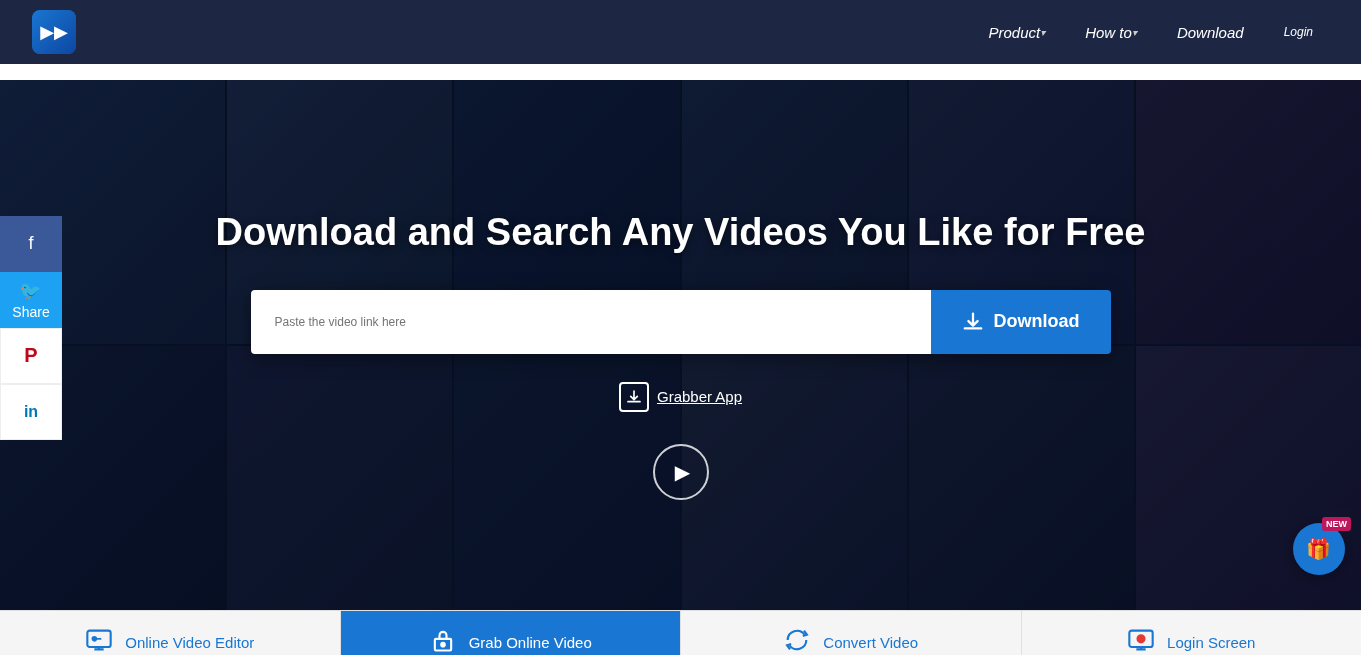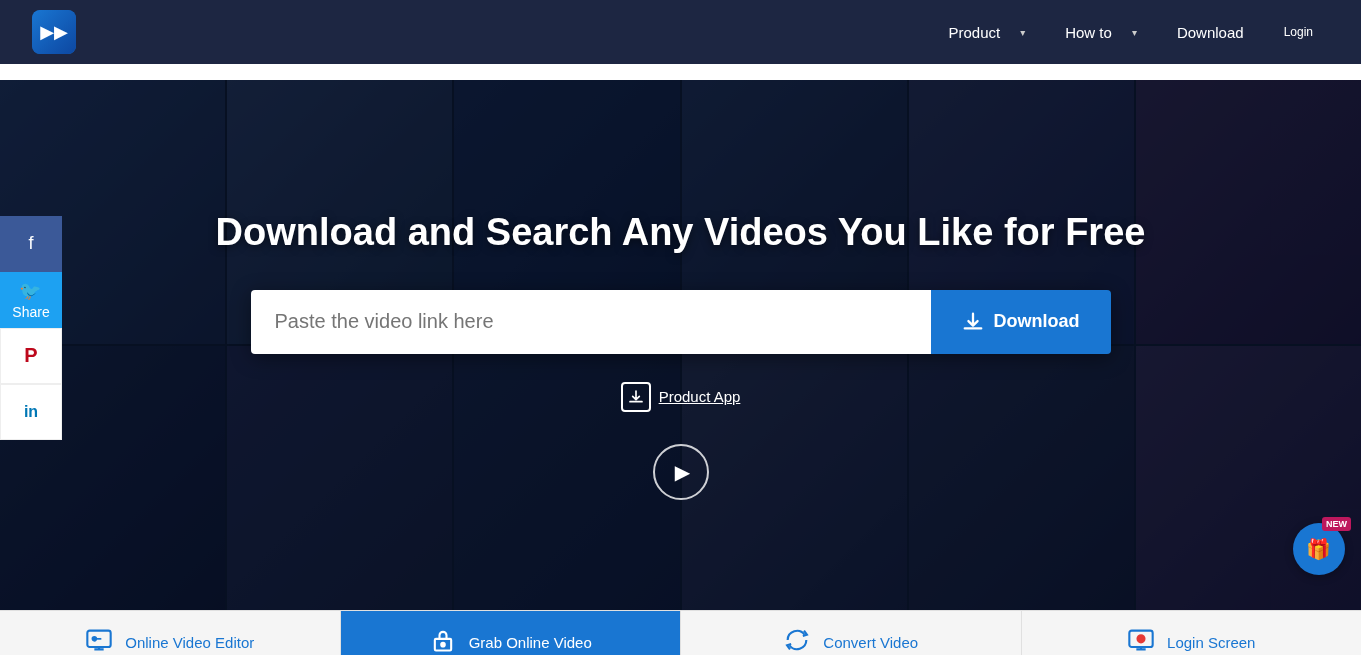--- a/index.html
+++ b/index.html
@@ -56,24 +56,25 @@
       align-items: center;
       gap: 8px;
     }
     .nav-item {
       color: #fff;
       font-size: 15px;
       padding: 8px 16px;
       cursor: pointer;
       display: flex;
       align-items: center;
-      gap: 20px;
+      gap: 0;
       border-radius: 4px;
       transition: background 0.2s;
       text-decoration: none;
+      font-style: italic;
     }
     .nav-item .chevron { font-size: 10px; color: #ccc; }
     .nav-login {
       color: #fff;
       font-size: 12px;
       padding: 8px 16px;
       cursor: pointer;
     }
 
     
@@ -144,21 +145,21 @@
       border-radius: 4px;
       overflow: hidden;
       box-shadow: 0 4px 20px rgba(0,0,0,0.4);
       margin-bottom: 28px;
     }
     .search-input {
       flex: 1;
       height: 100%;
       border: none;
       outline: none;
-      font-size: 20px;
+      font-size: 12px;
       padding: 0 24px;
       color: #999;
       background: #fff;
     }
     .search-btn {
       width: 180px;
       height: 100%;
       background: #1976d2;
       border: none;
       cursor: pointer;
@@ -364,21 +365,21 @@
         <span>Download</span>
       </button>
     </div>
     <div class="download-app-link">
       <div class="download-app-icon">
         <svg width="16" height="16" viewBox="0 0 24 24" fill="none" stroke="white" stroke-width="2.5" stroke-linecap="round" stroke-linejoin="round">
           <path d="M12 3v13M7 11l5 5 5-5"></path>
           <path d="M3 19h18"></path>
         </svg>
       </div>
-      <span>Product App</span>
+      <span>Grabber App</span>
     </div>
     <div class="play-btn">
       <span>▶</span>
     </div>
   </div>
 </section>
 
 <nav class="bottom-nav">
   <a class="bottom-nav-item" href="#">
     <span class="bottom-nav-icon">

